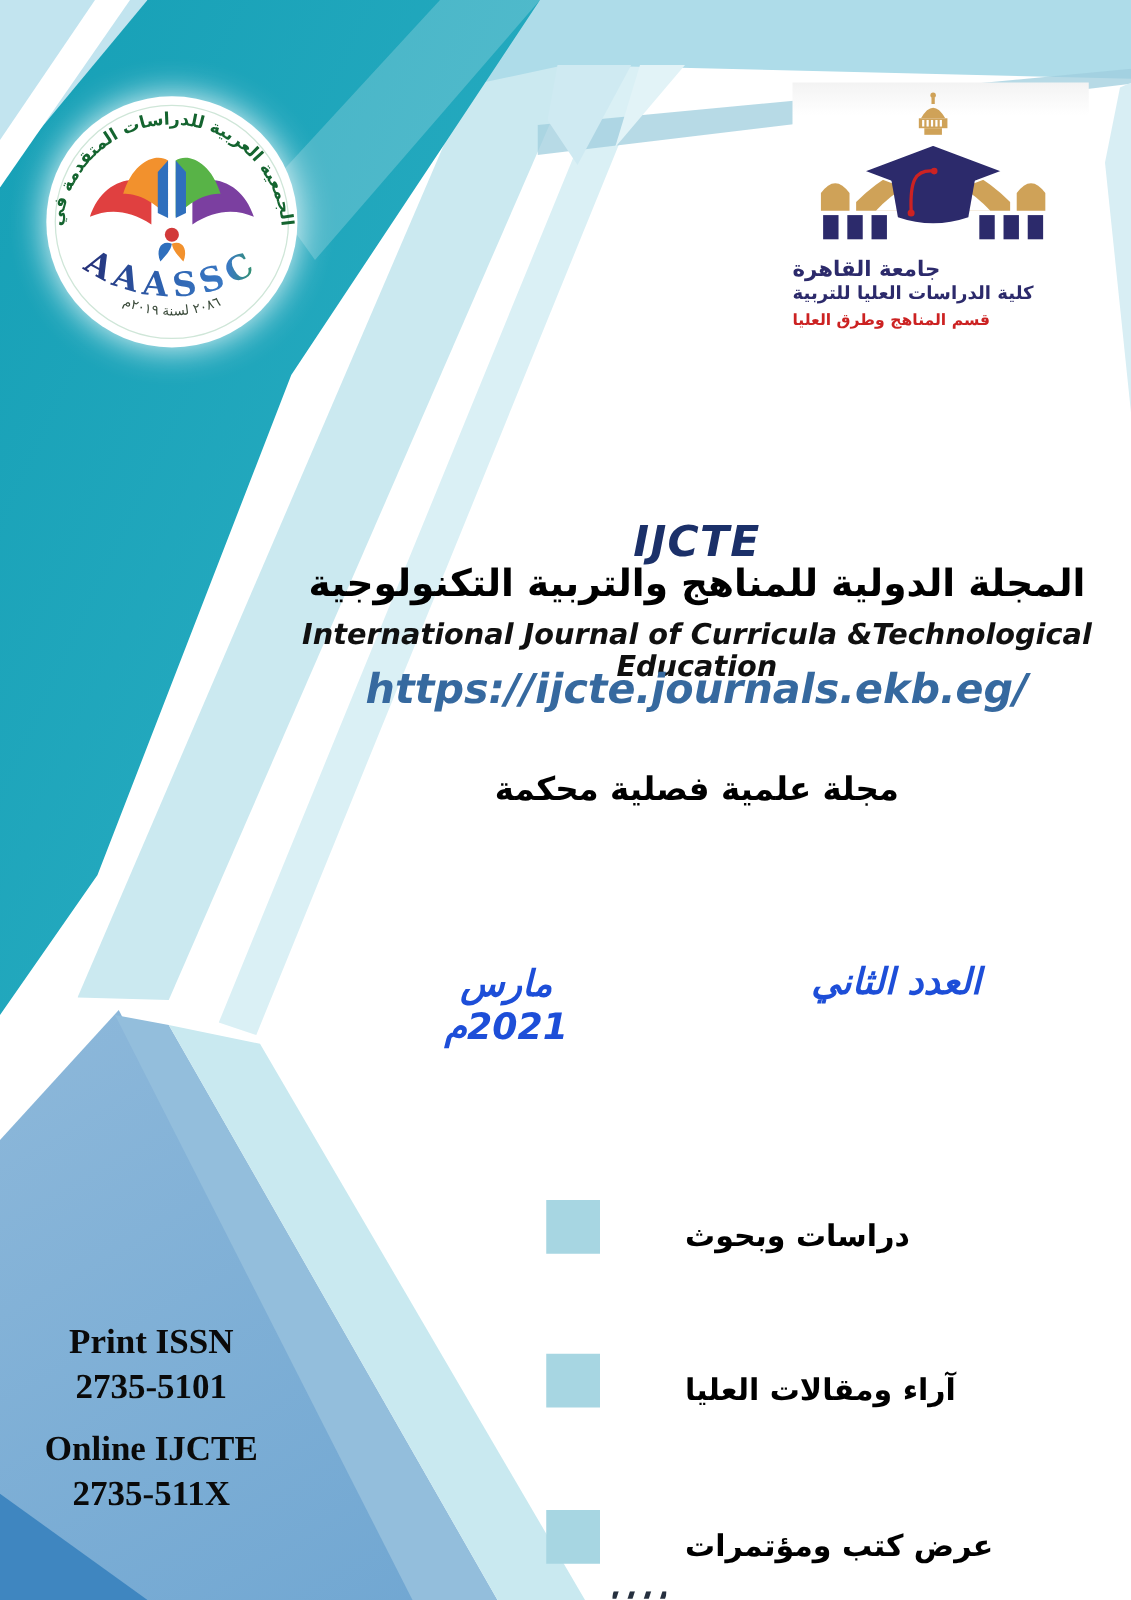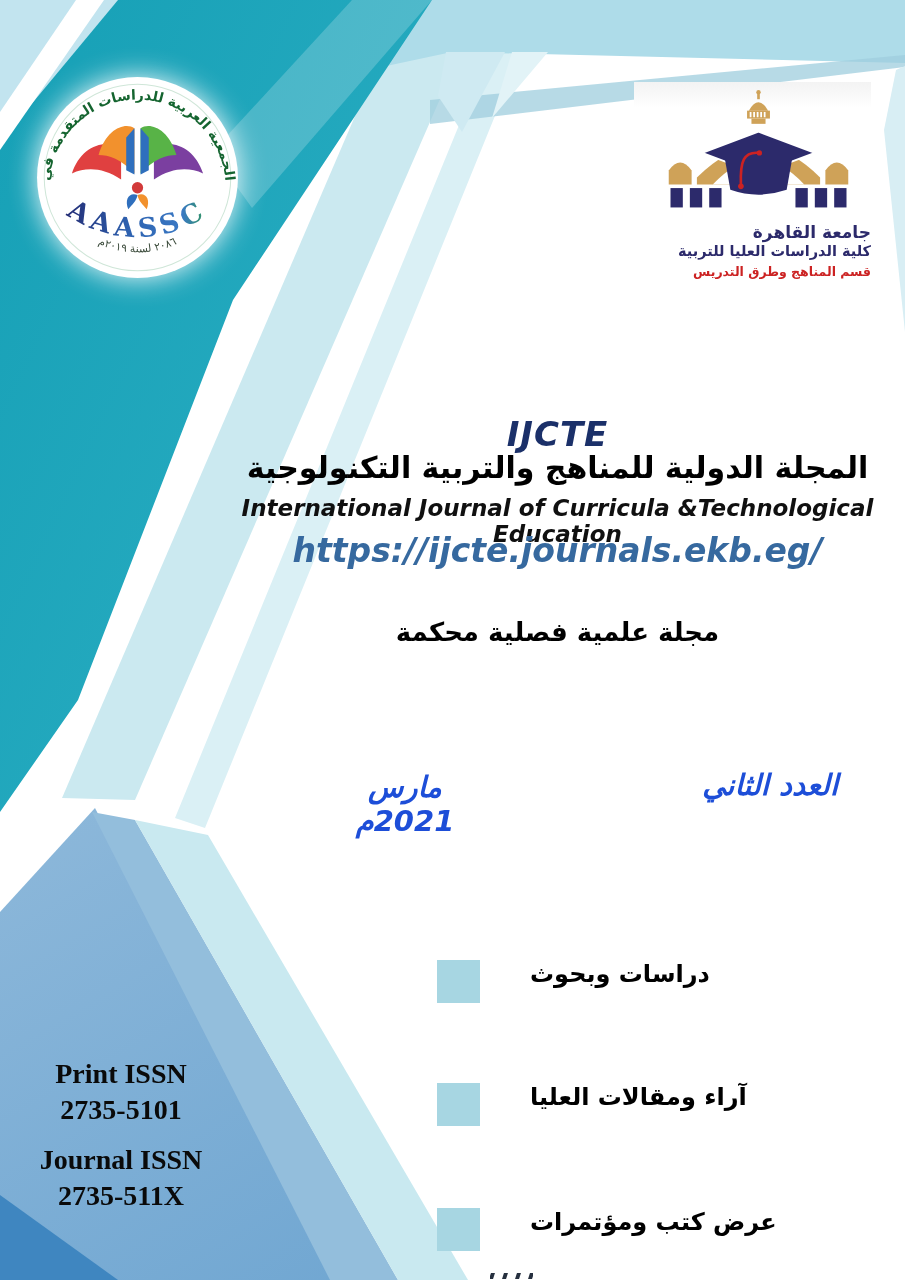--- a/index.html
+++ b/index.html
@@ -72,41 +72,41 @@
     clip-path:polygon(76px 0,104px 0,0 150px,0 112px);
   }
   
   .badge{left:35px;top:75px;width:205px;height:205px;}
   .badge svg{width:100%;height:100%;filter:drop-shadow(0 0 14px rgba(255,255,255,.95));}
   .arc-top-text{font-family:"DejaVu Sans",sans-serif;font-weight:bold;font-size:13.5px;fill:#14642f;}
   .arc-acronym-text{font-family:"DejaVu Serif",serif;font-weight:bold;font-size:26px;letter-spacing:5px;}
   .arc-bottom-text{font-family:"DejaVu Sans",sans-serif;font-size:10.5px;fill:#3a4a3a;}
   
   .uni-box{
-    left:634px;top:82px;width:237px;height:218px;
+    left:634px;top:66px;width:237px;height:218px;
     background:linear-gradient(#f3f3f3,#ffffff 12%);
-    text-align:right;
+    text-align:left;
   }
   .uni-box svg{width:225px;height:132px;margin-top:4px;}
   .uni-line1{font-size:17px;font-weight:bold;color:#2c2a6b;line-height:20px;}
   .uni-line2{font-size:14.5px;font-weight:bold;color:#2c2a6b;line-height:19px;}
   .uni-line3{font-size:12.5px;font-weight:bold;color:#cc2222;line-height:18px;margin-top:2px;}
   
   .center-col{left:210px;width:695px;text-align:center;}
   .acronym{top:414px;font-size:34px;font-weight:bold;font-style:italic;color:#1b3069;letter-spacing:1px;}
   .title-ar{top:450px;font-size:30px;font-weight:bold;color:#000;}
   .title-en{top:495px;font-size:23px;font-weight:bold;font-style:italic;color:#101010;}
   .url{top:531px;font-size:33px;font-weight:bold;font-style:italic;color:#36699f;}
   .subtitle{top:617px;font-size:26px;font-weight:bold;color:#000;}
   
-  .issue-number{left:668px;width:170px;top:768px;text-align:right;}
+  .issue-number{left:632px;width:170px;top:768px;text-align:center;}
   .issue-date{left:320px;width:170px;top:770px;text-align:center;}
   .issue-text{font-size:29px;font-weight:bold;font-style:italic;color:#1d4ed8;}
   
-  .section-row{left:437px;display:flex;align-items:flex-start;gap:50px;}
+  .section-row{left:437px;display:flex;align-items:flex-end;gap:68px;}
   .sq{width:43px;height:43px;background:#a7d6e2;flex:0 0 auto;}
   .section-label{font-size:24px;font-weight:bold;color:#000;white-space:nowrap;}
   .row1{top:960px;}
   .row2{top:1083px;}
   .row3{top:1208px;}
   
   .issn{left:12px;width:218px;top:1056px;text-align:center;
         font-family:"Liberation Serif",serif;font-weight:bold;color:#0a0a0a;}
   .issn div{font-size:28px;line-height:36px;}
   .issn .gap{height:14px;}
@@ -208,21 +208,21 @@
       <g>
         <polygon points="120,52 184,76 120,100 56,76" fill="#2c2a6b" stroke="#ffffff" stroke-width="2"></polygon>
         <path d="M 82 84 L 158 84 L 152 118 Q 120 129 88 118 Z" fill="#2c2a6b"></path>
         <path d="M 121 76 C 103 74 99 86 100 112" fill="none" stroke="#cc2222" stroke-width="3"></path>
         <circle cx="100" cy="114" r="3.2" fill="#cc2222"></circle>
         <circle cx="121" cy="76" r="3" fill="#cc2222"></circle>
       </g>
     </svg>
     <div class="uni-line1">جامعة القاهرة</div>
     <div class="uni-line2">كلية الدراسات العليا للتربية</div>
-    <div class="uni-line3">قسم المناهج وطرق التدريس</div>
+    <div class="uni-line3">قسم المناهج وطرق العليا</div>
   </div>
 
   <div class="abs center-col acronym">IJCTE</div>
   <div class="abs center-col title-en">International Journal of Curricula &amp;Technological Education</div>
   <div class="abs center-col title-ar" dir="rtl">المجلة الدولية للمناهج والتربية التكنولوجية</div>
   <div class="abs center-col url">https://ijcte.journals.ekb.eg/</div>
 
   <div class="abs center-col subtitle" dir="rtl">مجلة علمية فصلية محكمة</div>
 
   <div class="abs issue-number issue-text" dir="rtl">العدد الثاني</div>
@@ -238,21 +238,21 @@
   </div>
   <div class="abs section-row row3">
     <div class="sq"></div>
     <div class="section-label" dir="rtl">عرض كتب ومؤتمرات</div>
   </div>
 
   <div class="abs issn">
     <div>Print ISSN</div>
     <div>2735-5101</div>
     <div class="gap"></div>
-    <div>Journal ISSN</div>
+    <div>Online IJCTE</div>
     <div>2735-511X</div>
   </div>
 
   <div class="abs cutoff">
     <i></i>
       <i></i>
       <i></i>
       <i></i>
   </div>
 

